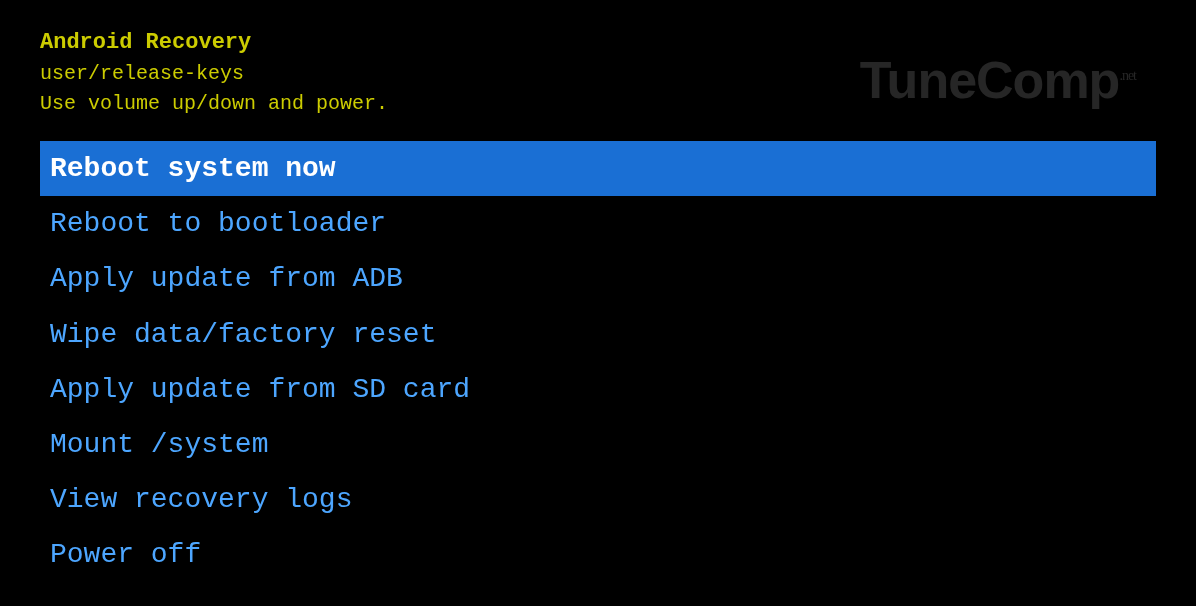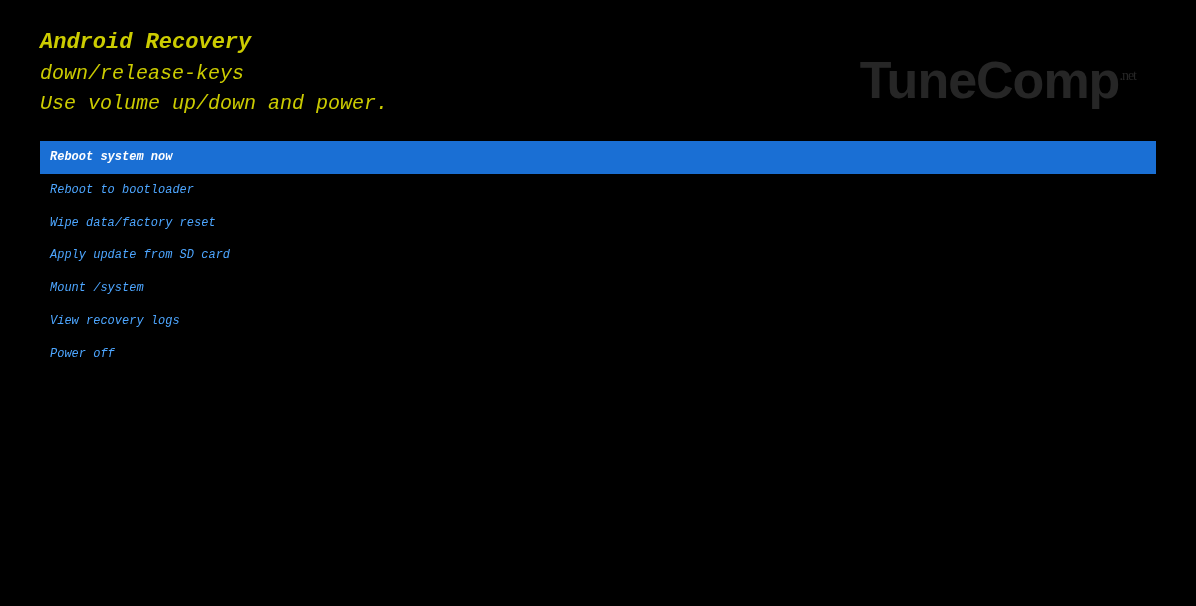--- a/index.html
+++ b/index.html
@@ -11,21 +11,20 @@
       overflow: hidden;
       position: relative;
     }
 
     .screen {
       width: 100%;
       height: 100%;
       padding: 30px 40px;
       display: flex;
       flex-direction: column;
-      font-style: italic;
     }
 
     .header-section {
       margin-bottom: 18px;
     }
 
     .header-title {
       color: #cccc00;
       font-size: 22px;
       font-weight: bold;
@@ -38,21 +37,21 @@
       line-height: 1.5;
     }
 
     .menu-section {
       display: flex;
       flex-direction: column;
       margin-top: 4px;
     }
 
     .menu-item {
-      font-size: 12px;
+      font-size: 28px;
       padding: 8px 10px;
       color: #4da6ff;
       cursor: pointer;
       line-height: 1.4;
     }
 
     .menu-item.selected {
       background-color: #1a6fd4;
       color: #ffffff;
       font-weight: bold;
@@ -79,29 +78,30 @@
     }
   </style>
 </head>
 <body>
 
 <div class="screen">
 
   <div class="header-section">
     <div class="header-title">Android Recovery</div>
     <div class="header-info">
-      <div>down/release-keys</div>
+      <div>user/release-keys</div>
       <div>Use volume up/down and power.</div>
     </div>
   </div>
 
   <div class="menu-section">
 
   <div class="menu-item selected">Reboot system now</div>
       <div class="menu-item">Reboot to bootloader</div>
+      <div class="menu-item">Apply update from ADB</div>
       <div class="menu-item">Wipe data/factory reset</div>
       <div class="menu-item">Apply update from SD card</div>
       <div class="menu-item">Mount /system</div>
       <div class="menu-item">View recovery logs</div>
       <div class="menu-item">Power off</div>
     </div>
 
 </div>
 
 <div class="watermark">

